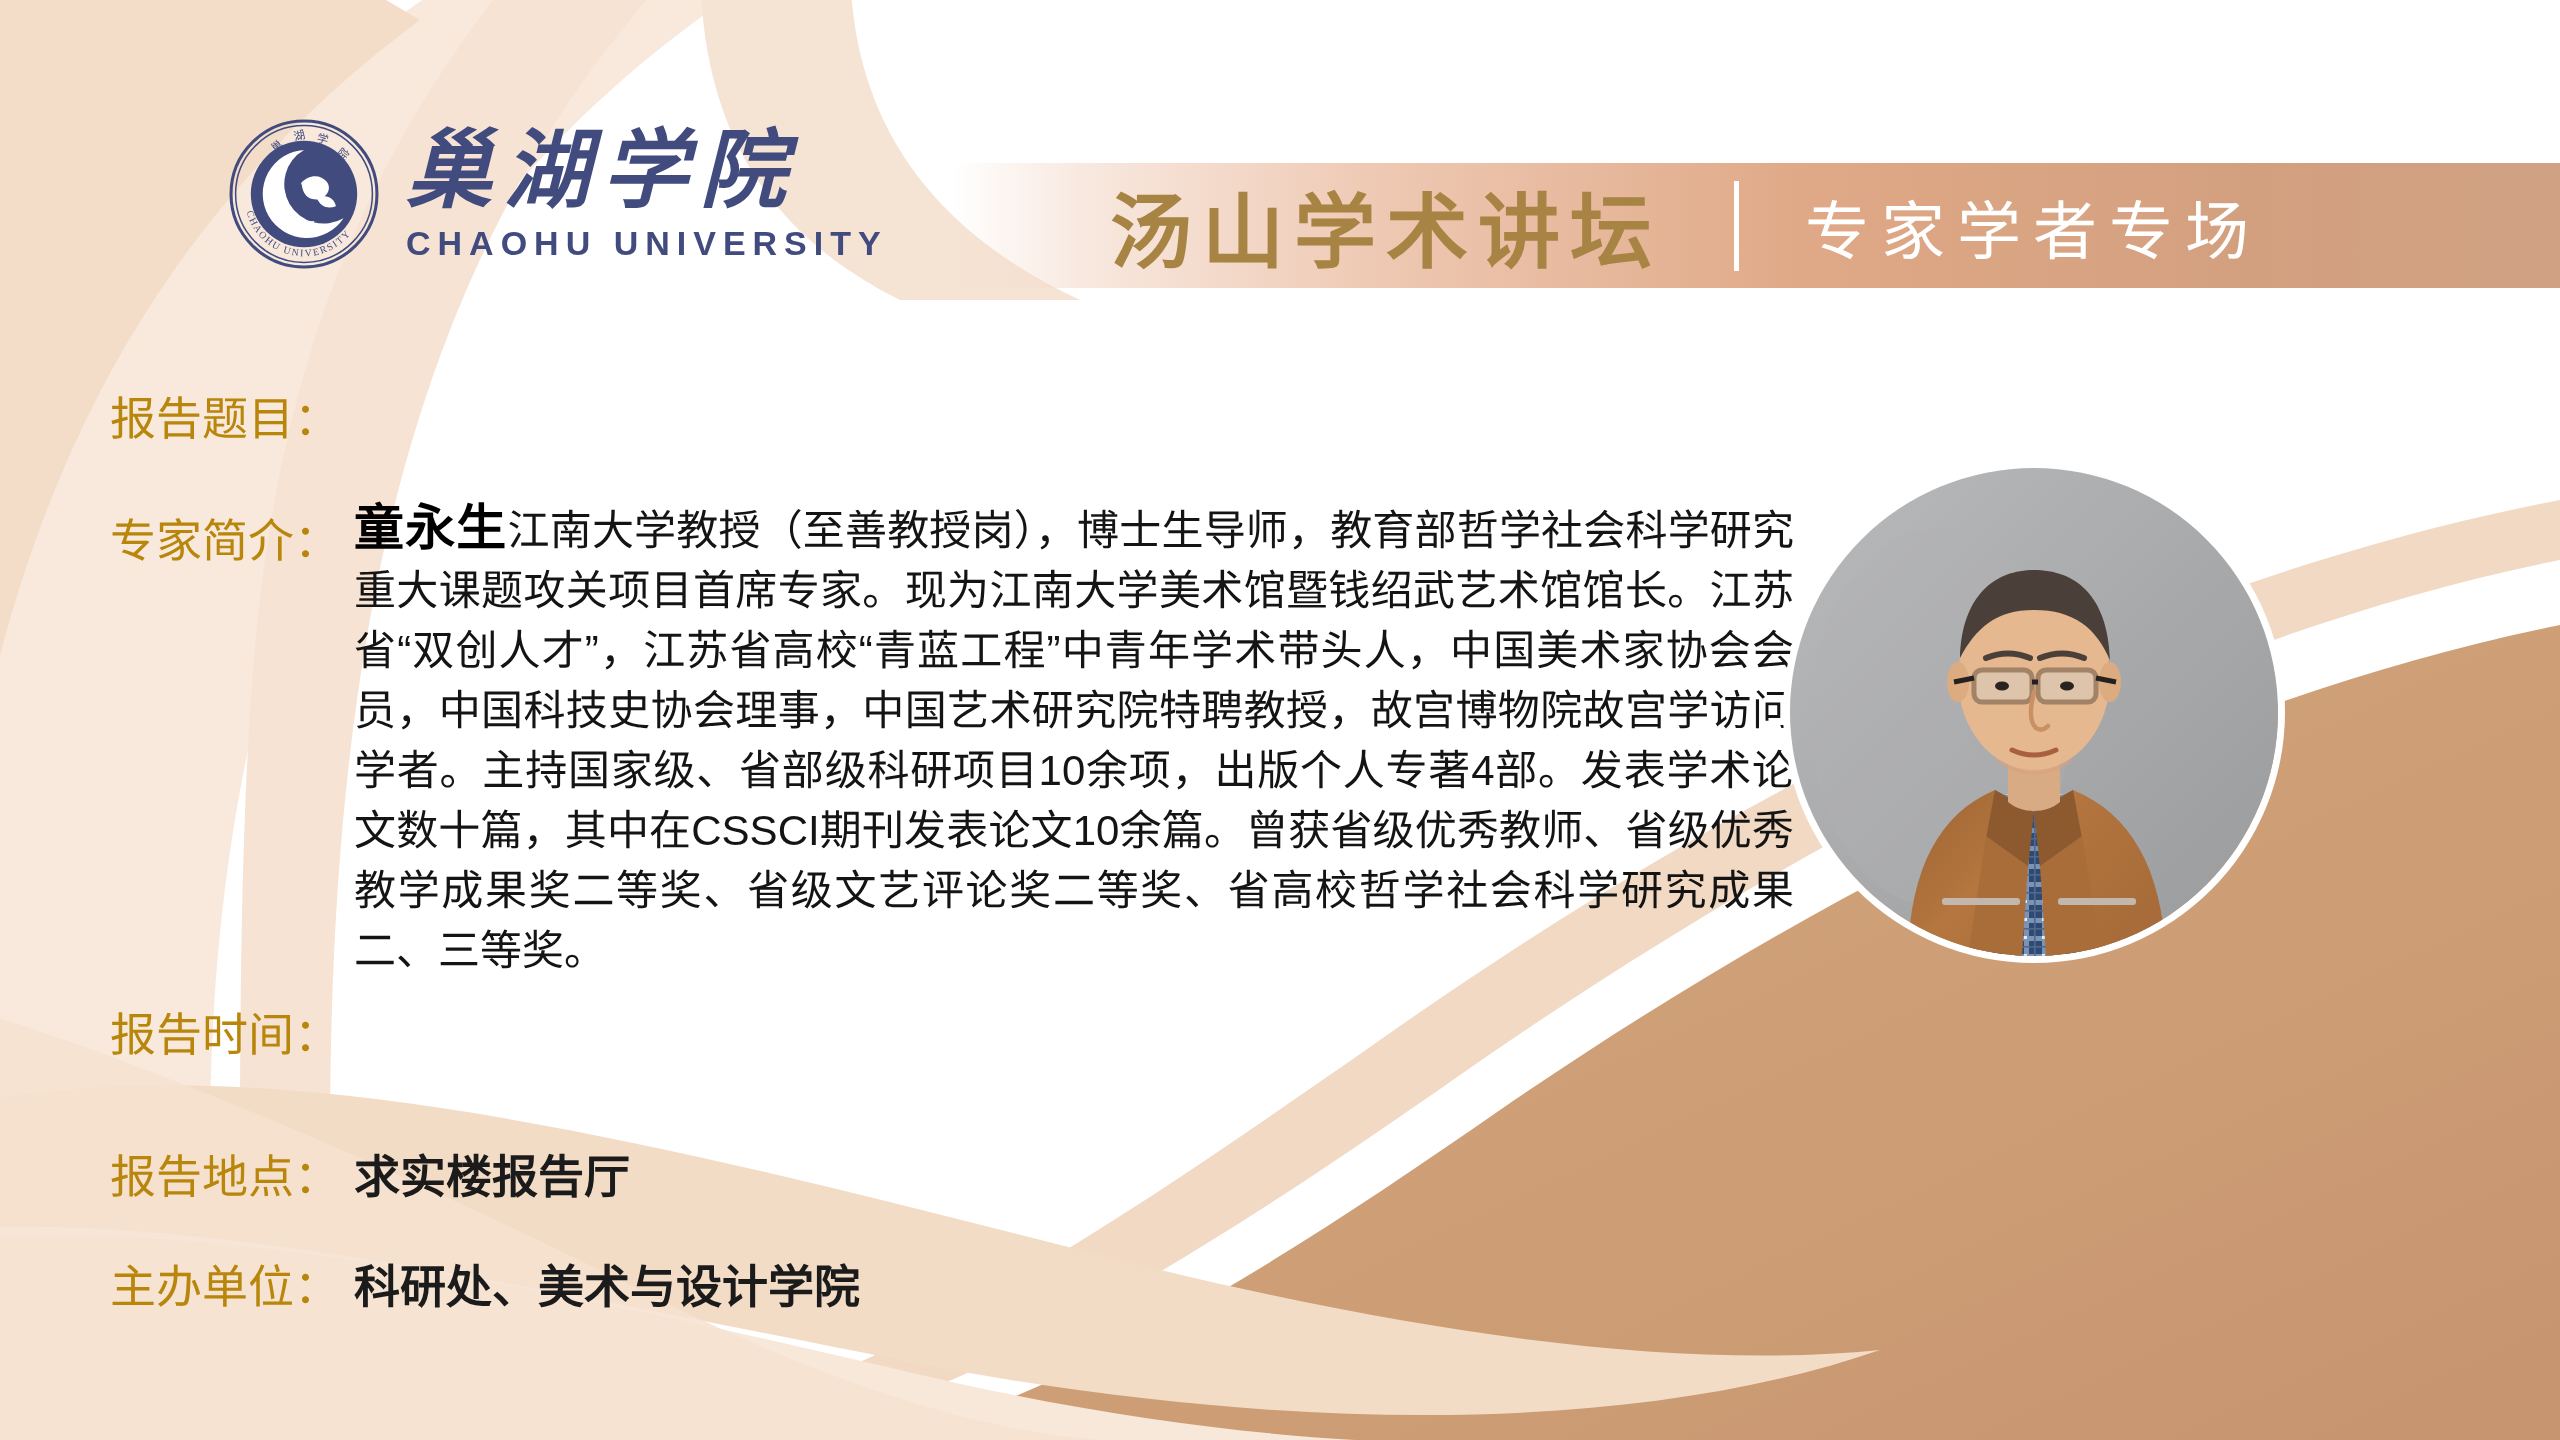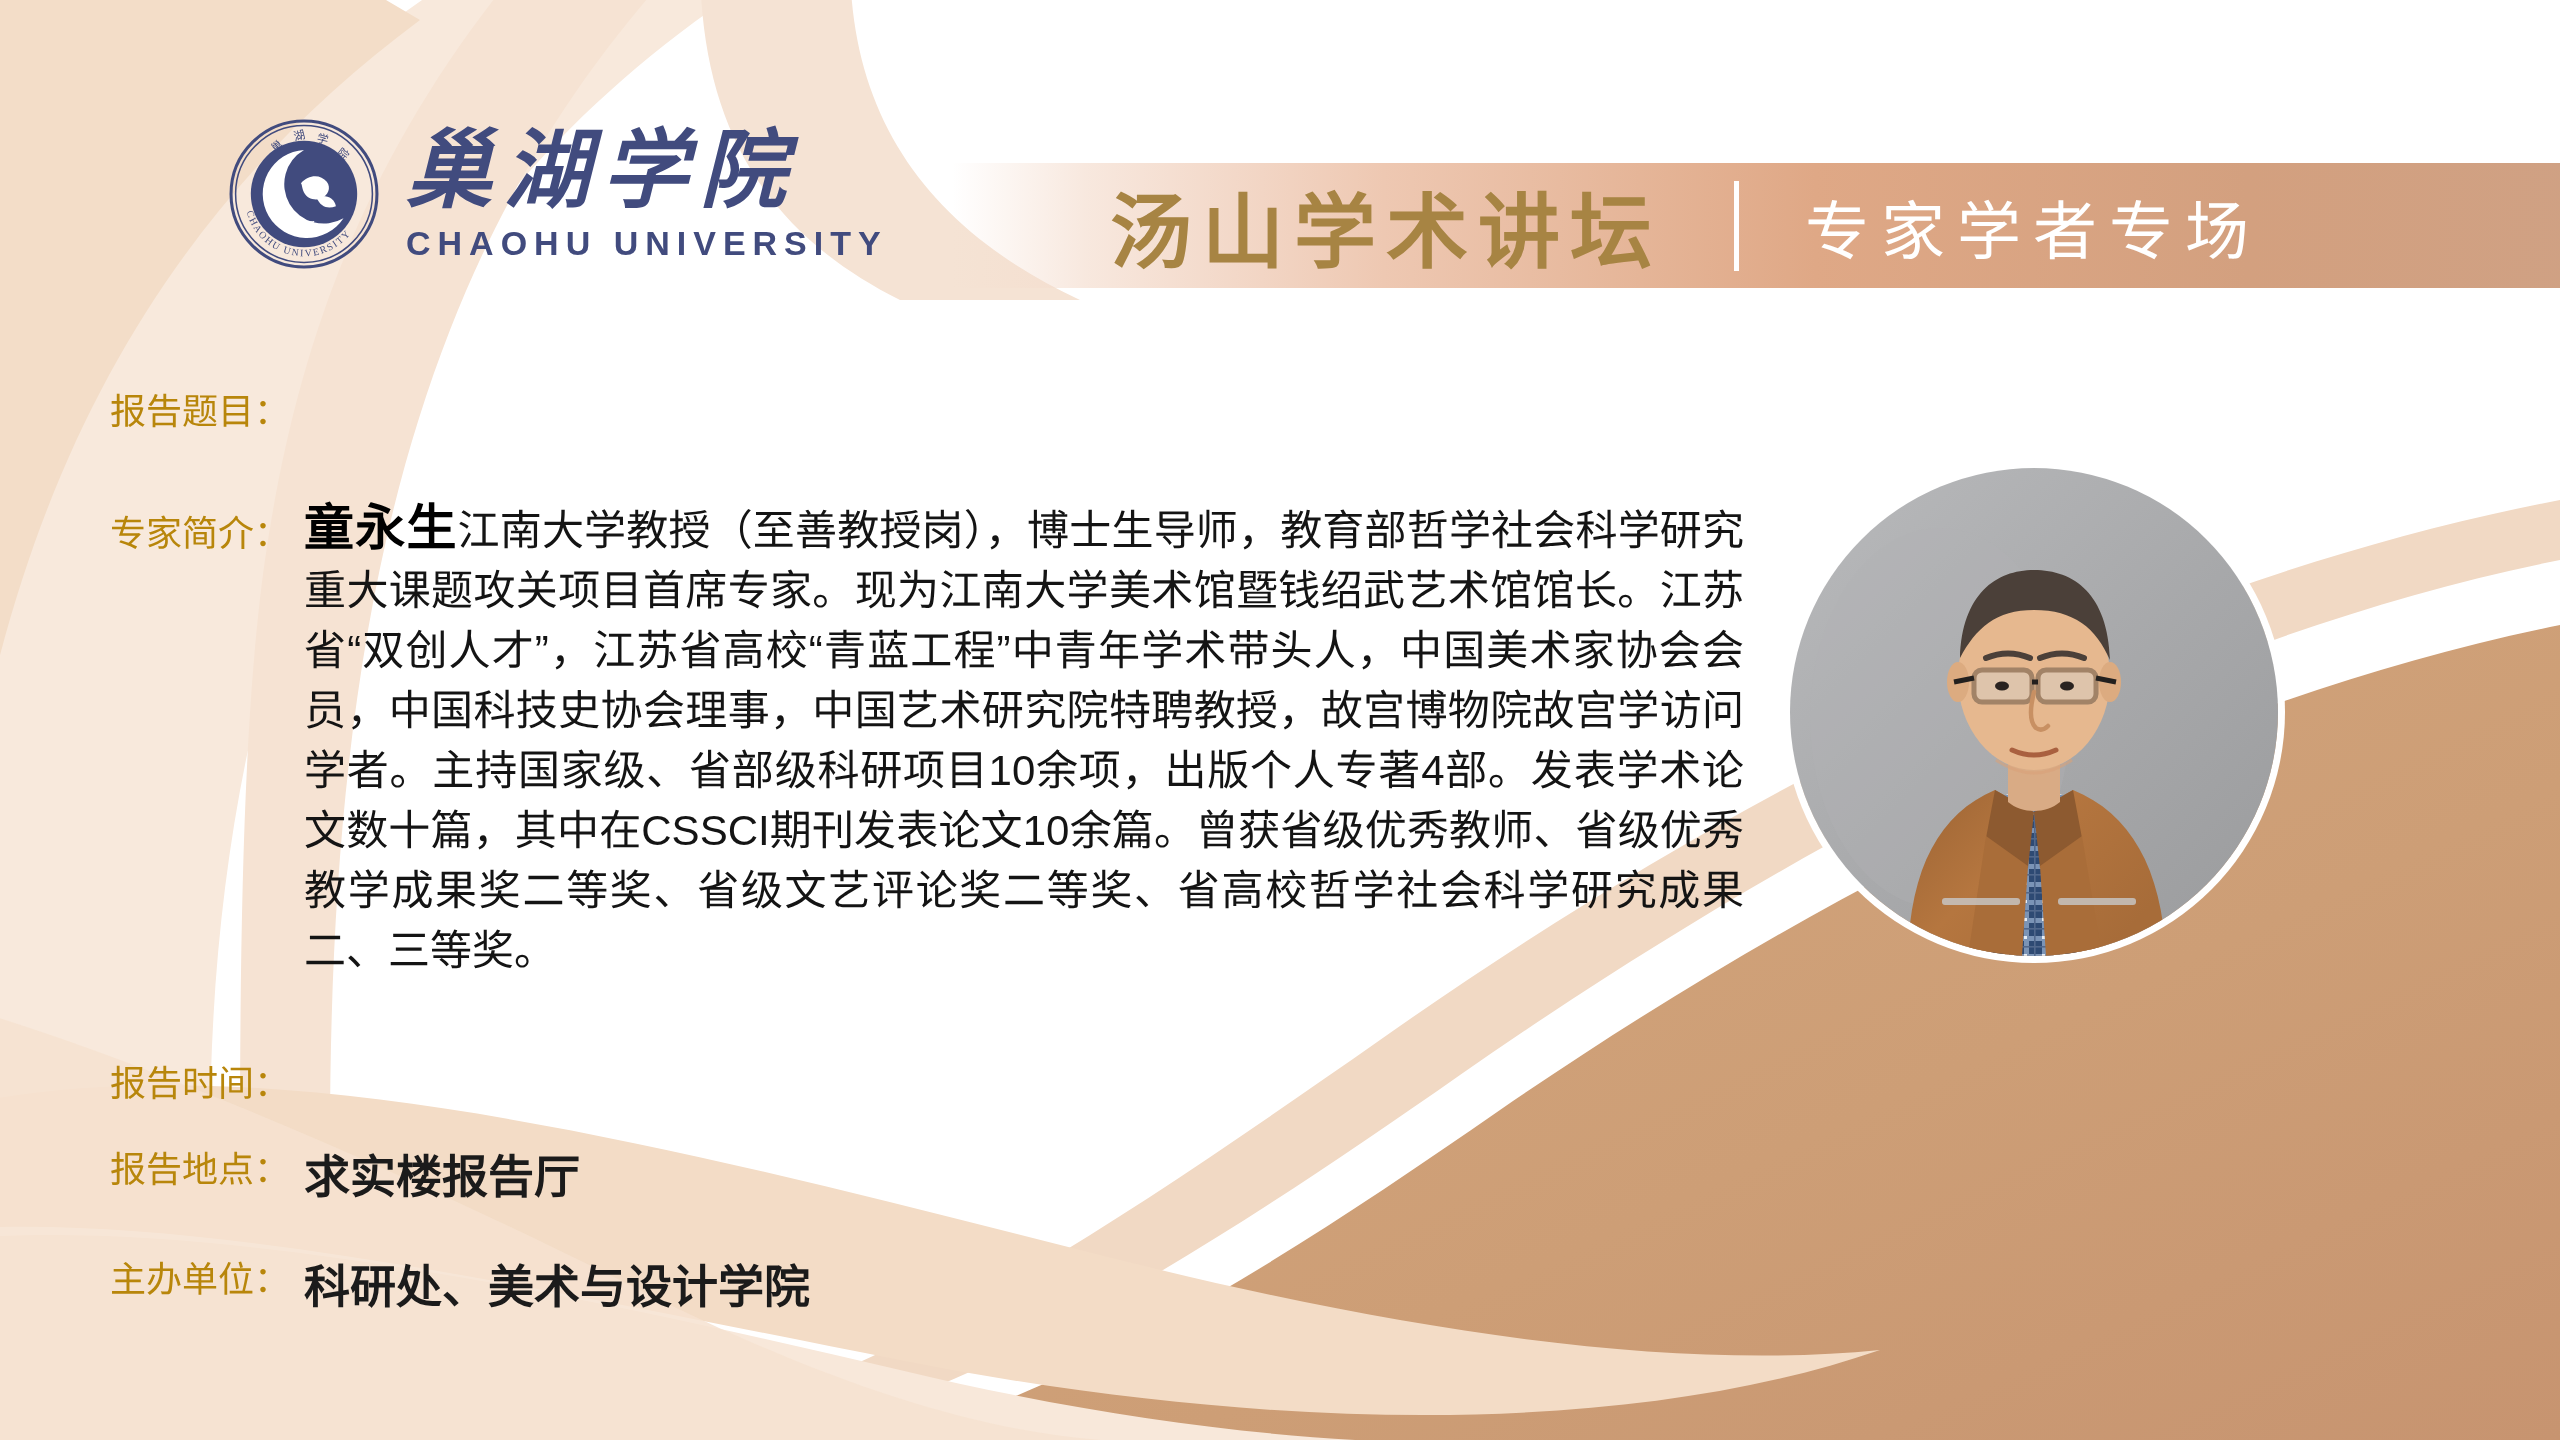--- a/index.html
+++ b/index.html
@@ -123,21 +123,21 @@
     top: 330px;
     width: 100%;
   }
   .row {
     position: absolute;
     display: flex;
     align-items: flex-start;
   }
   .label {
     font-family: "Liberation Sans", sans-serif;
-    font-size: 36px;
+    font-size: 46px;
     font-weight: 400;
     color: #b8860b;
     white-space: nowrap;
     flex: 0 0 auto;
   }
   .value-strong {
     font-family: "Liberation Sans", sans-serif;
     font-size: 46px;
     font-weight: 700;
     color: #1b1b1b;
@@ -161,21 +161,21 @@
     text-align: justify;
   }
   .bio-name {
     font-size: 50px;
     font-weight: 700;
     color: #000000;
     letter-spacing: 1px;
   }
 
   
-  #row-time  { left: 110px; top: 724px; gap: 14px; }
+  #row-time  { left: 110px; top: 668px; gap: 14px; }
   #row-place { left: 110px; top: 810px; }
   #row-host  { left: 110px; top: 920px; }
   #row-time .value-strong,
   #row-place .value-strong,
   #row-host .value-strong { margin-left: 14px; }
 
   
   .photo {
     position: absolute;
     left: 1790px;

